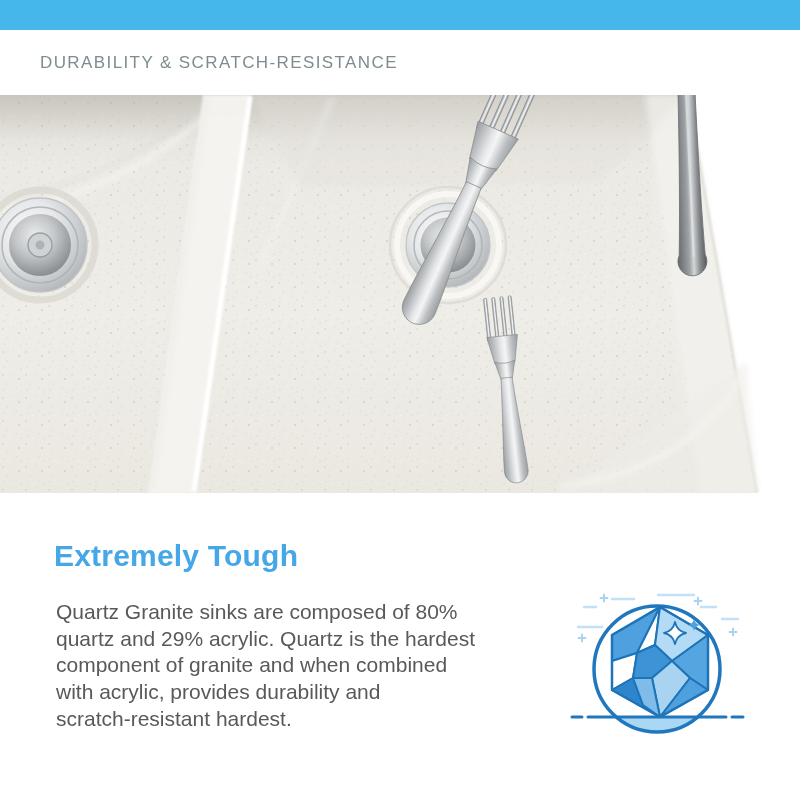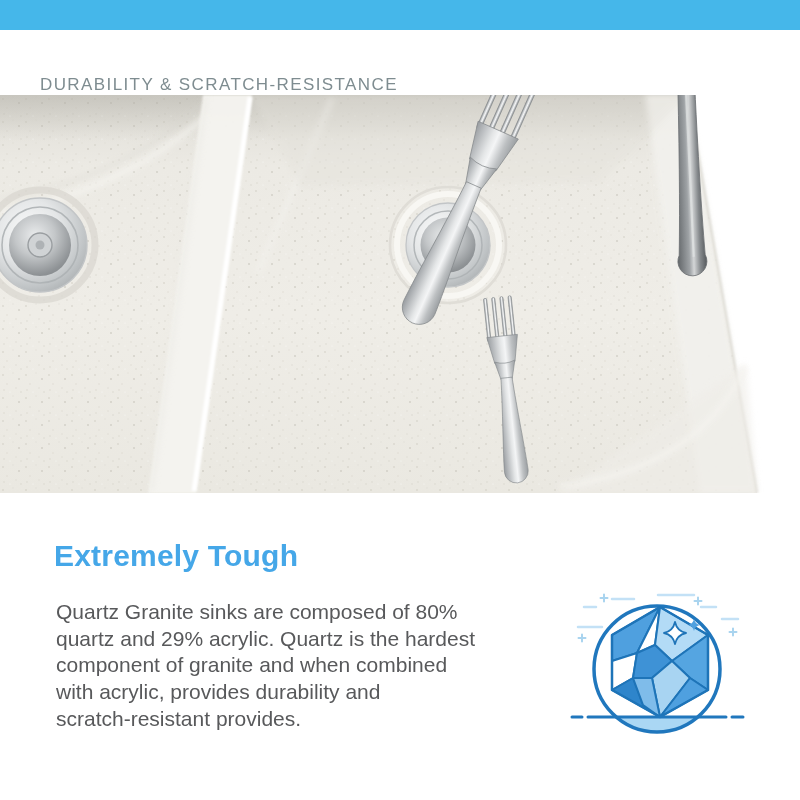--- a/index.html
+++ b/index.html
@@ -1,19 +1,19 @@
 <!DOCTYPE html>
 <html><head>
 <meta charset="utf-8">
 <style>
   html,body{margin:0;padding:0;background:#ffffff;}
   body{width:800px;height:800px;overflow:hidden;position:relative;
        font-family:"Liberation Sans",sans-serif;-webkit-font-smoothing:antialiased;}
   .top-bar{height:30px;width:800px;background:#45B7EA;}
-  .header-band{height:65px;width:800px;background:#ffffff;display:flex;align-items:flex-end;}
+  .header-band{height:65px;width:800px;background:#ffffff;display:flex;align-items:center;}
   .header-band h1{margin:0 0 0 40px;font-size:17px;font-weight:500;letter-spacing:1.4px;
        color:#7E8C90;}
   figure.photo{margin:0;width:800px;height:398px;display:block;position:relative;background:#fff;}
   figure.photo svg{display:block;}
   .bottom-section{position:relative;width:800px;height:284px;background:#ffffff;}
   .feature-heading{position:absolute;left:54px;top:46px;margin:0;font-size:30px;line-height:1.1;
        font-weight:700;color:#45A7E8;letter-spacing:0.2px;}
   .feature-body{position:absolute;left:56px;top:106px;width:426px;margin:0;font-size:21px;
        line-height:1.27;color:#58595B;}
   .feature-body .nowrap{white-space:nowrap;}
@@ -148,21 +148,21 @@
 
     <use href="#forkShape" transform="translate(521,-16) rotate(24)" fill="url(#forkG)" stroke="#85898C" stroke-width="0.7"></use>
 
     <use href="#forkShape" transform="translate(498,202) rotate(-6) scale(0.7)" fill="url(#forkG)" stroke="#85898C" stroke-width="0.9"></use>
   </svg>
 </figure>
 
 <section class="bottom-section">
   <h2 class="feature-heading">Extremely Tough</h2>
 
-  <p class="feature-body"><span>Quartz Granite sinks are composed of 80% quartz and 29% acrylic. Quartz is the hardest component of granite and when combined with acrylic, provides durability and</span><span class="nowrap"> scratch-resistant provides.</span></p>
+  <p class="feature-body"><span>Quartz Granite sinks are composed of 80% quartz and 29% acrylic. Quartz is the hardest component of granite and when combined with acrylic, provides durability and</span><span class="nowrap"> scratch-resistant hardest.</span></p>
 
   <div class="gem-wrap">
     <svg width="180" height="170" viewBox="0 0 180 170">
 
       <g stroke="#C3E1F6" stroke-width="2.5" stroke-linecap="round">
         <line x1="42" y1="14" x2="64" y2="14"></line>
         <line x1="88" y1="10" x2="124" y2="10"></line>
         <line x1="131" y1="22" x2="146" y2="22"></line>
         <line x1="152" y1="34" x2="168" y2="34"></line>
         <line x1="8" y1="42" x2="32" y2="42"></line>

